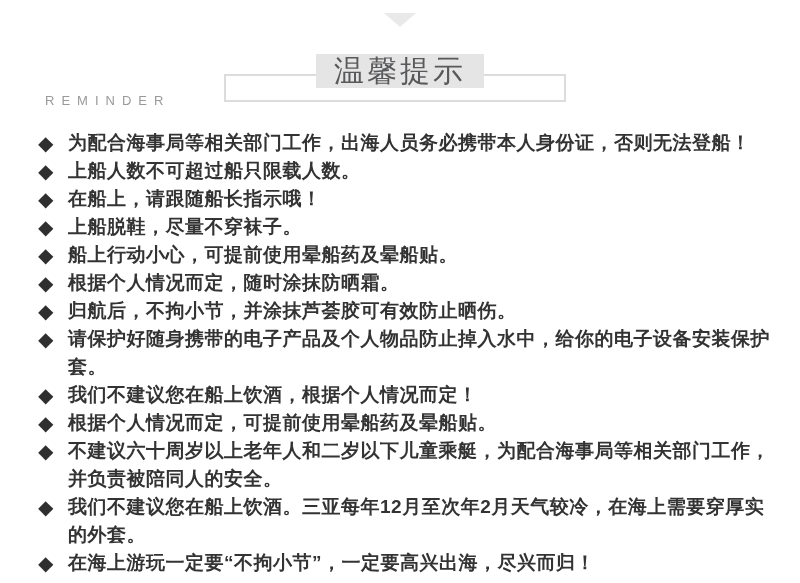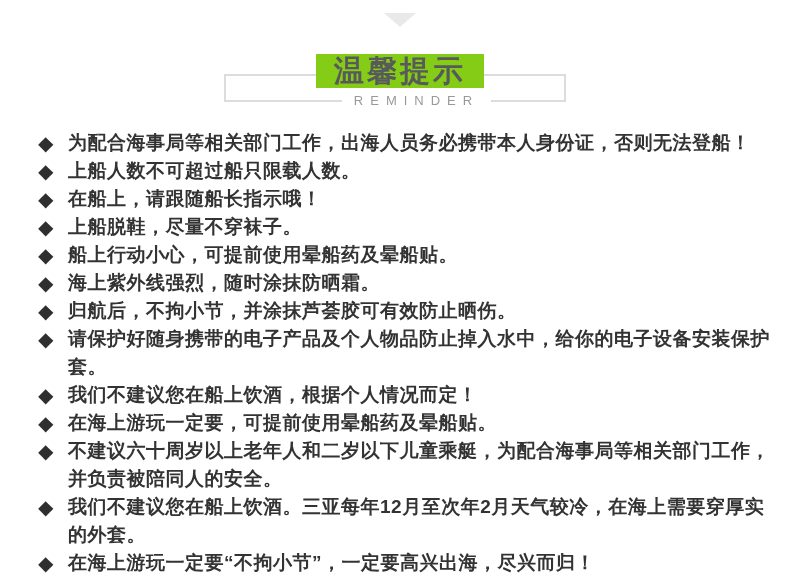--- a/index.html
+++ b/index.html
@@ -30,31 +30,31 @@
     border: 2px solid #dcdcdc;
   }
   .title-row {
     position: absolute;
     left: 0; right: 0; top: 27px;
     text-align: center;
     line-height: 34px;
   }
   .title-text {
     display: inline-block;
-    background: #84cc16;
+    background: #e5e5e5;
     padding: 0 18px;
     font-size: 30px;
-    font-weight: bold;
+    font-weight: normal;
     color: #58595b;
     letter-spacing: 3px;
   }
   .subtitle-row {
     position: absolute;
     left: 0; right: 0; top: 65px;
-    text-align: center;
+    text-align: left;
     line-height: 16px;
     padding-left: 33px;
   }
   .subtitle-text {
     display: inline-block;
     background: #ffffff;
     padding: 0 12px;
     font-size: 13px;
     color: #999999;
     letter-spacing: 7px;
@@ -116,37 +116,37 @@
     <div class="item">
       <span class="marker">◆</span>
       <span class="item-text">上船脱鞋，尽量不穿袜子。</span>
     </div>
     <div class="item">
       <span class="marker">◆</span>
       <span class="item-text">船上行动小心，可提前使用晕船药及晕船贴。</span>
     </div>
     <div class="item">
       <span class="marker">◆</span>
-      <span class="item-text">海上紫外线强烈，随时涂抹防晒霜。</span>
+      <span class="item-text">根据个人情况而定，随时涂抹防晒霜。</span>
     </div>
     <div class="item">
       <span class="marker">◆</span>
       <span class="item-text">归航后，不拘小节，并涂抹芦荟胶可有效防止晒伤。</span>
     </div>
     <div class="item">
       <span class="marker">◆</span>
       <span class="item-text">请保护好随身携带的电子产品及个人物品防止掉入水中，给你的电子设备安装保护套。</span>
     </div>
     <div class="item">
       <span class="marker">◆</span>
       <span class="item-text">我们不建议您在船上饮酒，根据个人情况而定！</span>
     </div>
     <div class="item">
       <span class="marker">◆</span>
-      <span class="item-text">在海上游玩一定要，可提前使用晕船药及晕船贴。</span>
+      <span class="item-text">根据个人情况而定，可提前使用晕船药及晕船贴。</span>
     </div>
     <div class="item">
       <span class="marker">◆</span>
       <span class="item-text">不建议六十周岁以上老年人和二岁以下儿童乘艇，为配合海事局等相关部门工作，并负责被陪同人的安全。</span>
     </div>
     <div class="item">
       <span class="marker">◆</span>
       <span class="item-text">我们不建议您在船上饮酒。三亚每年12月至次年2月天气较冷，在海上需要穿厚实的外套。</span>
     </div>
     <div class="item">

